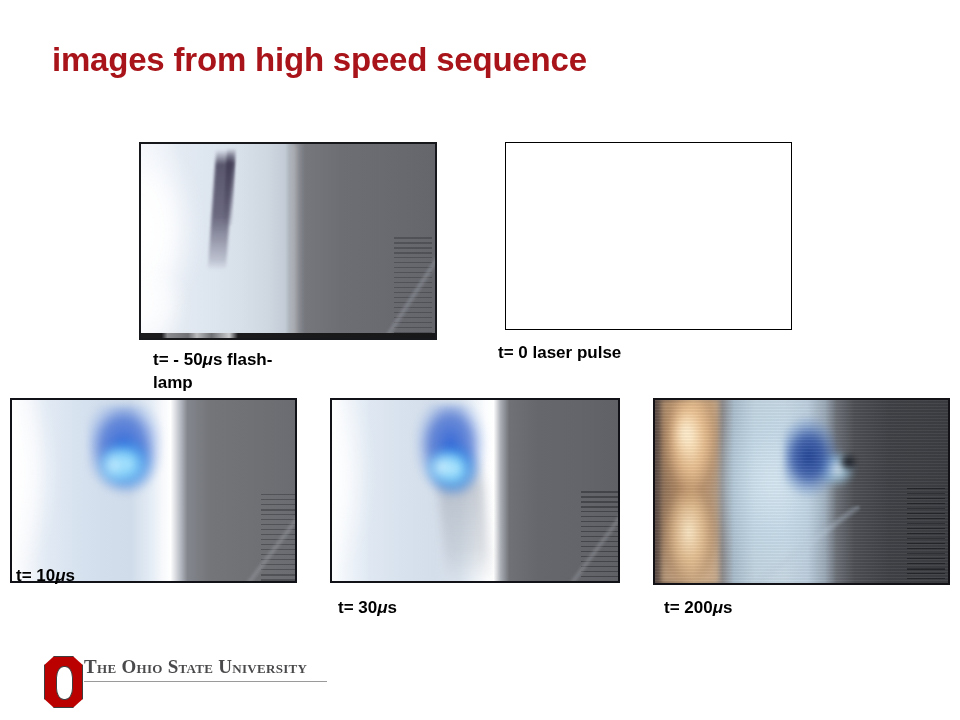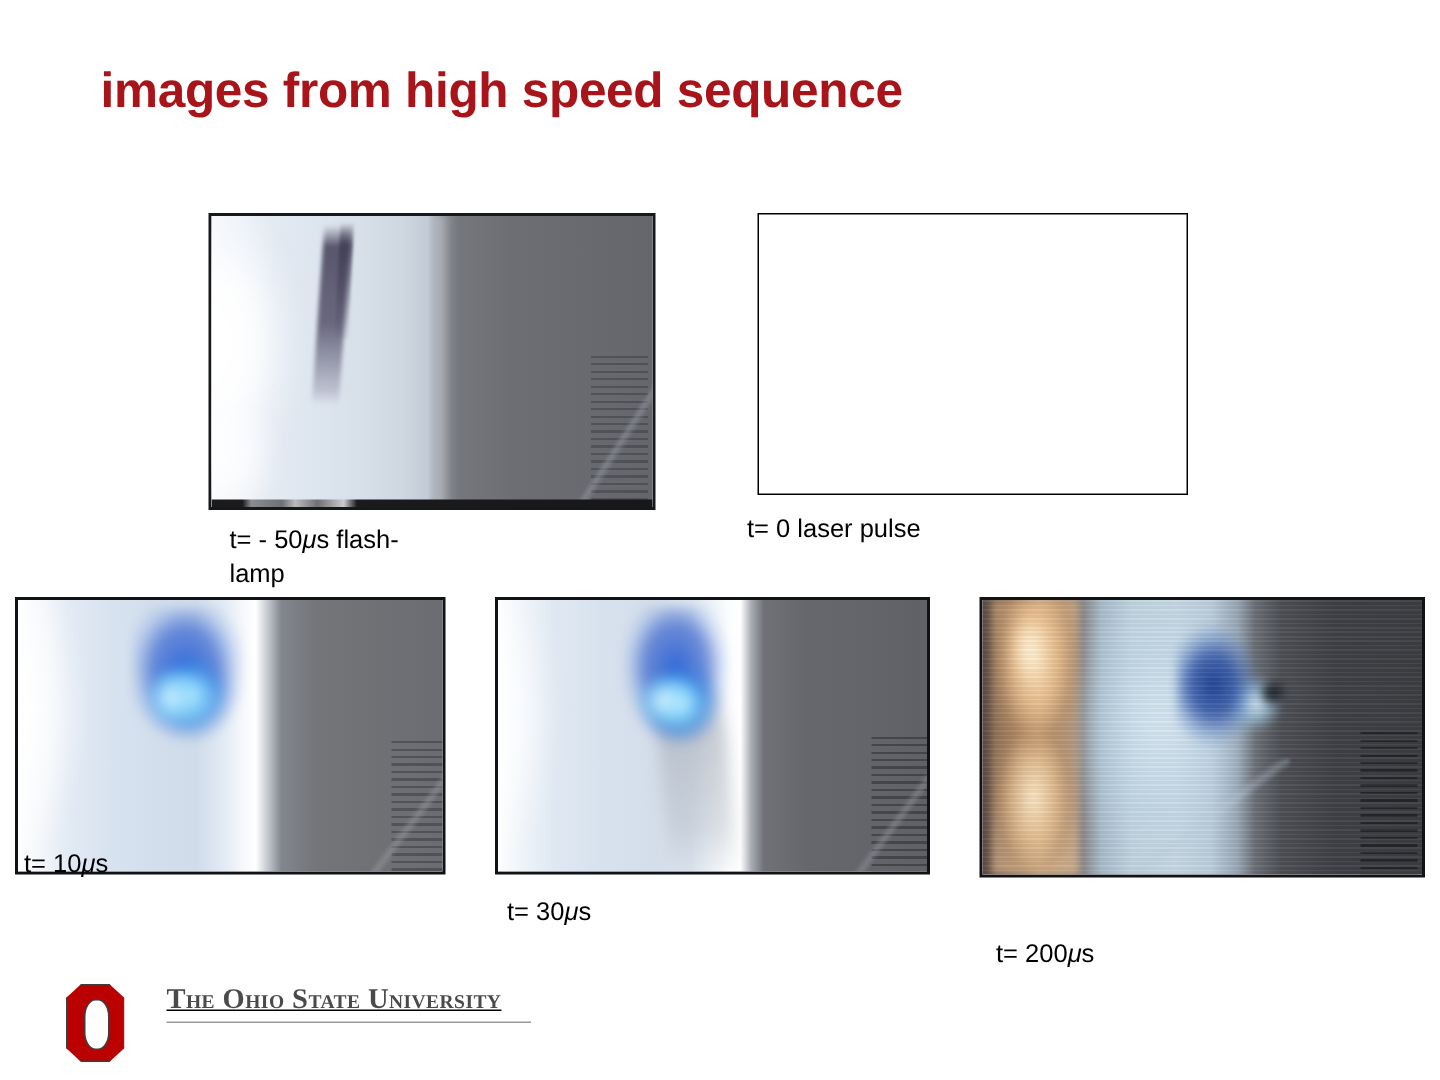--- a/index.html
+++ b/index.html
@@ -20,21 +20,20 @@
   #slide-title {
     position: absolute;
     left: 52px;
     top: 41px;
     font-size: 33px;
     font-weight: 600;
     letter-spacing: -0.2px;
     color: #a81419;
     font-family: "Liberation Sans", sans-serif;
     white-space: nowrap;
-    margin-left: 15px;
   }
 
   
   .frame {
     position: absolute;
     overflow: hidden;
     background: #ffffff;
   }
   .frame-inner {
     position: absolute;
@@ -44,20 +43,21 @@
   .layer { position: absolute; }
 
   
   .caption {
     position: absolute;
     font-family: "Liberation Sans", sans-serif;
     font-size: 17px;
     color: #000000;
     line-height: 1.38;
     white-space: pre-line;
+    font-weight: bold;
   }
   .caption .mu { font-style: italic; }
 
   
   #frame-1 {
     left: 139px; top: 142px; width: 298px; height: 198px;
     border: 2px solid #16181c;
     box-sizing: border-box;
   }
   #f1-bg {
@@ -304,21 +304,21 @@
     background-image: repeating-linear-gradient(to bottom,
         rgba(255,255,255,0.05) 0px, rgba(255,255,255,0.05) 1px,
         rgba(0,0,0,0.04) 1px, rgba(0,0,0,0.04) 3px);
   }
 
   
   #caption-1 { left: 153px; top: 348px; width: 200px; }
   #caption-2 { left: 498px; top: 341px; }
   #caption-3 { left: 16px;  top: 564px; }
   #caption-4 { left: 338px; top: 596px; }
-  #caption-5 { left: 664px; top: 624px; }
+  #caption-5 { left: 664px; top: 596px; }
 
   
   #osu-logo {
     position: absolute;
     left: 44px;
     top: 655px;
     width: 300px;
     height: 58px;
     display: flex;
     align-items: flex-start;
@@ -339,23 +339,22 @@
   }
   #block-o .o-inner {
     position: absolute;
     left: 31%; top: 19%;
     width: 38%; height: 62%;
     background: #ffffff;
     border: 1.2px solid #3e3e40;
     border-radius: 46% / 34%;
   }
   #logo-text {
-    margin-left: 28px;
+    margin-left: 1px;
     padding-top: 2px;
-    text-decoration: underline;
   }
   #logo-line-1 {
     font-family: "Liberation Serif", serif;
     font-size: 19px;
     font-weight: 700;
     color: #4a4a4c;
     letter-spacing: 0.3px;
     font-variant: small-caps;
     white-space: nowrap;
     line-height: 1.05;

